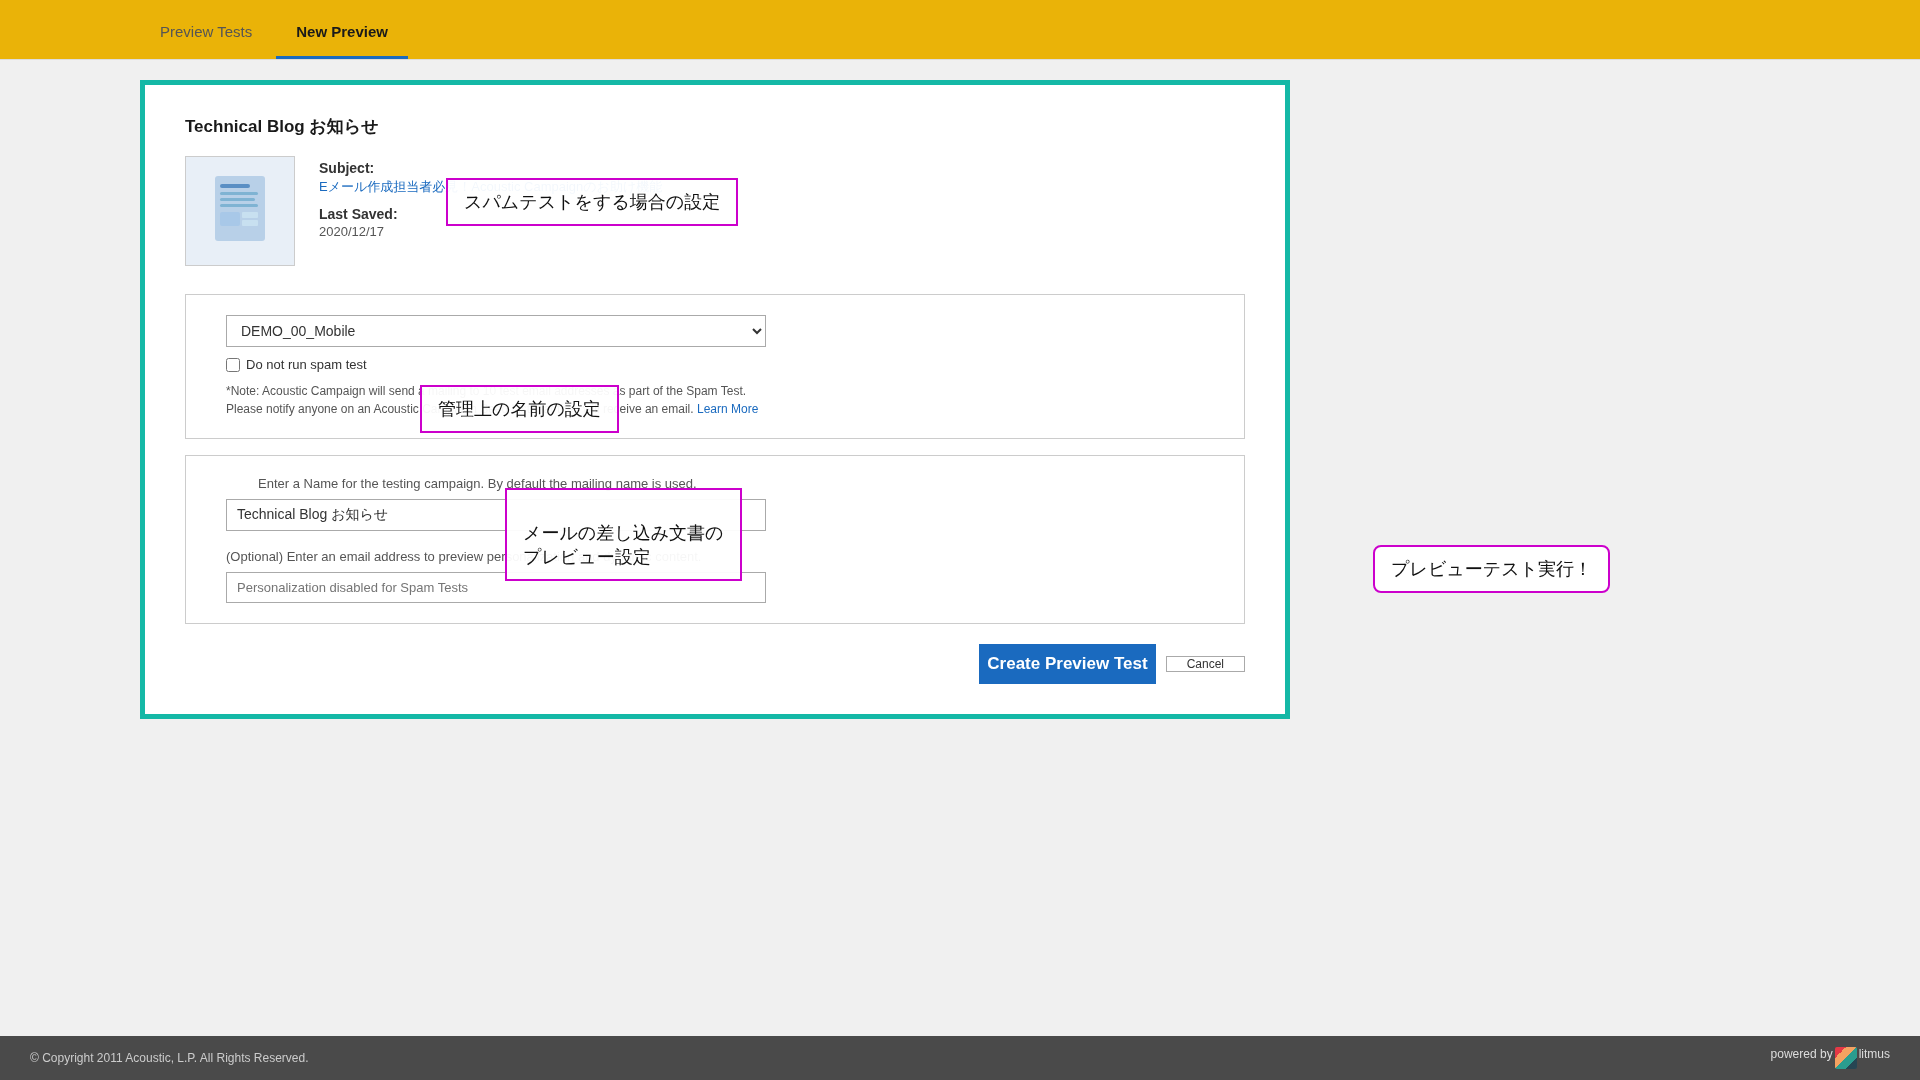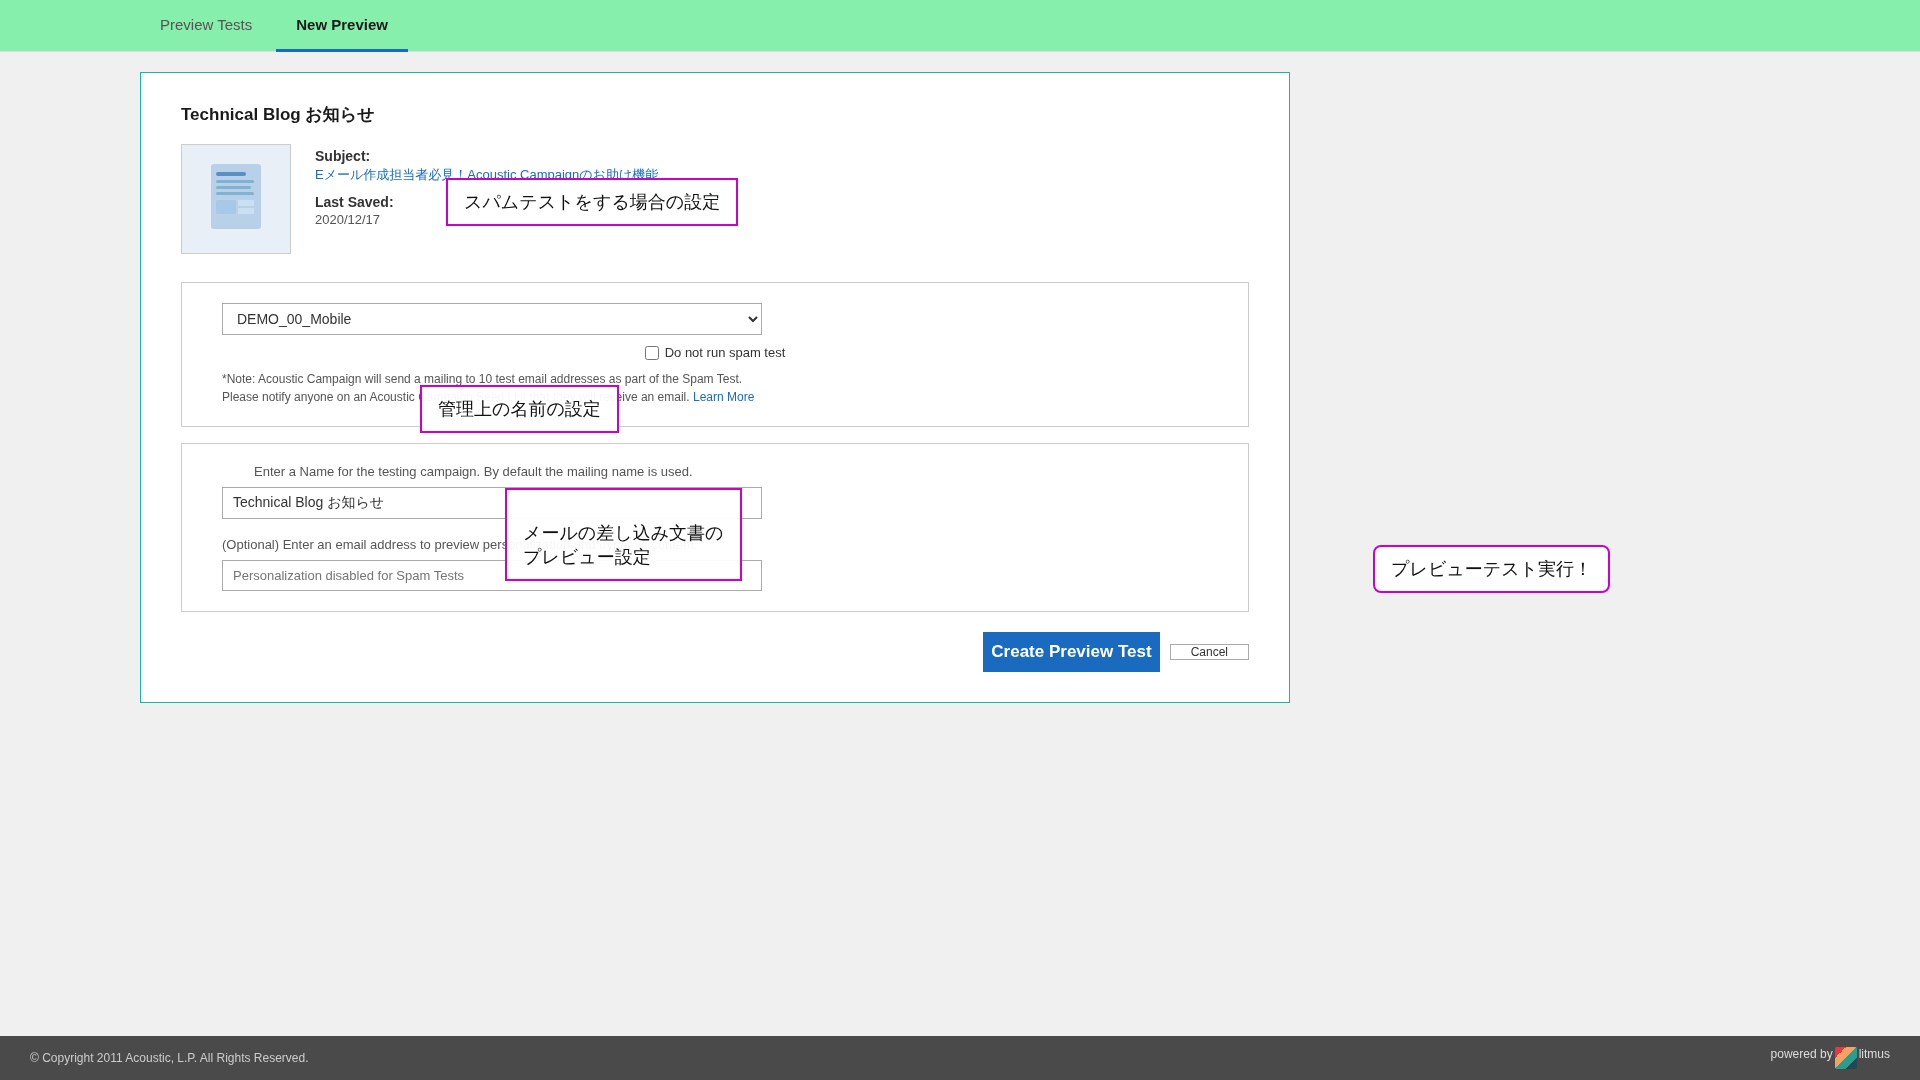--- a/index.html
+++ b/index.html
@@ -7,26 +7,26 @@
       font-family: Arial, sans-serif;
       font-size: 14px;
       background: #f0f0f0;
       min-height: 1080px;
       display: flex;
       flex-direction: column;
     }
 
     
     .tab-bar {
-      background: #86efac;
+      background: #eab308;
       border-bottom: 1px solid #ddd;
       padding: 0 140px;
       display: flex;
-      align-items: center;
-      height: 52px;
+      align-items: flex-end;
+      height: 60px;
     }
     .tab {
       padding: 16px 20px;
       cursor: pointer;
       color: #555;
       font-size: 15px;
       border-bottom: 3px solid transparent;
       margin-right: 4px;
     }
     .tab.active {
@@ -37,21 +37,21 @@
 
     
     .main-content {
       flex: 1;
       background: #f0f0f0;
       padding: 20px 140px;
     }
 
     .form-container {
       background: #fff;
-      border: 1px solid #14b8a6;
+      border: 5px solid #14b8a6;
       padding: 30px 40px 30px 40px;
       max-width: 1150px;
     }
 
     
     .email-info {
       display: flex;
       align-items: flex-start;
       margin-bottom: 28px;
     }
@@ -115,21 +115,20 @@
       color: #333;
       appearance: auto;
     }
 
     
     .checkbox-row {
       display: flex;
       align-items: center;
       margin-bottom: 10px;
       gap: 6px;
-      justify-content: center;
     }
     .checkbox-row input[type="checkbox"] {
       width: 14px;
       height: 14px;
     }
     .checkbox-row label {
       font-size: 13px;
       color: #333;
     }
 

